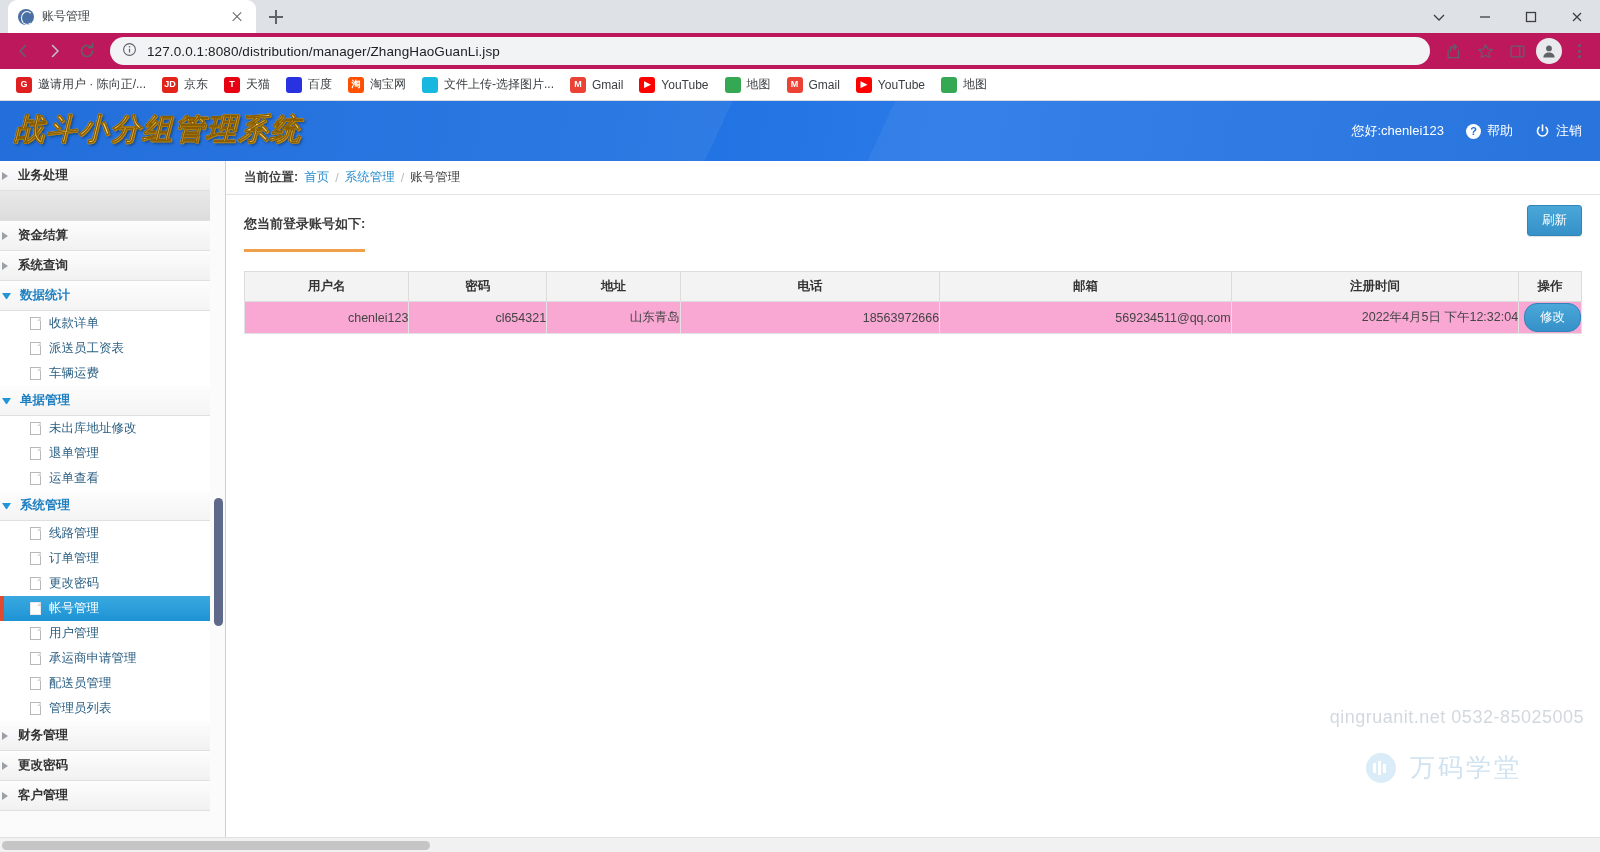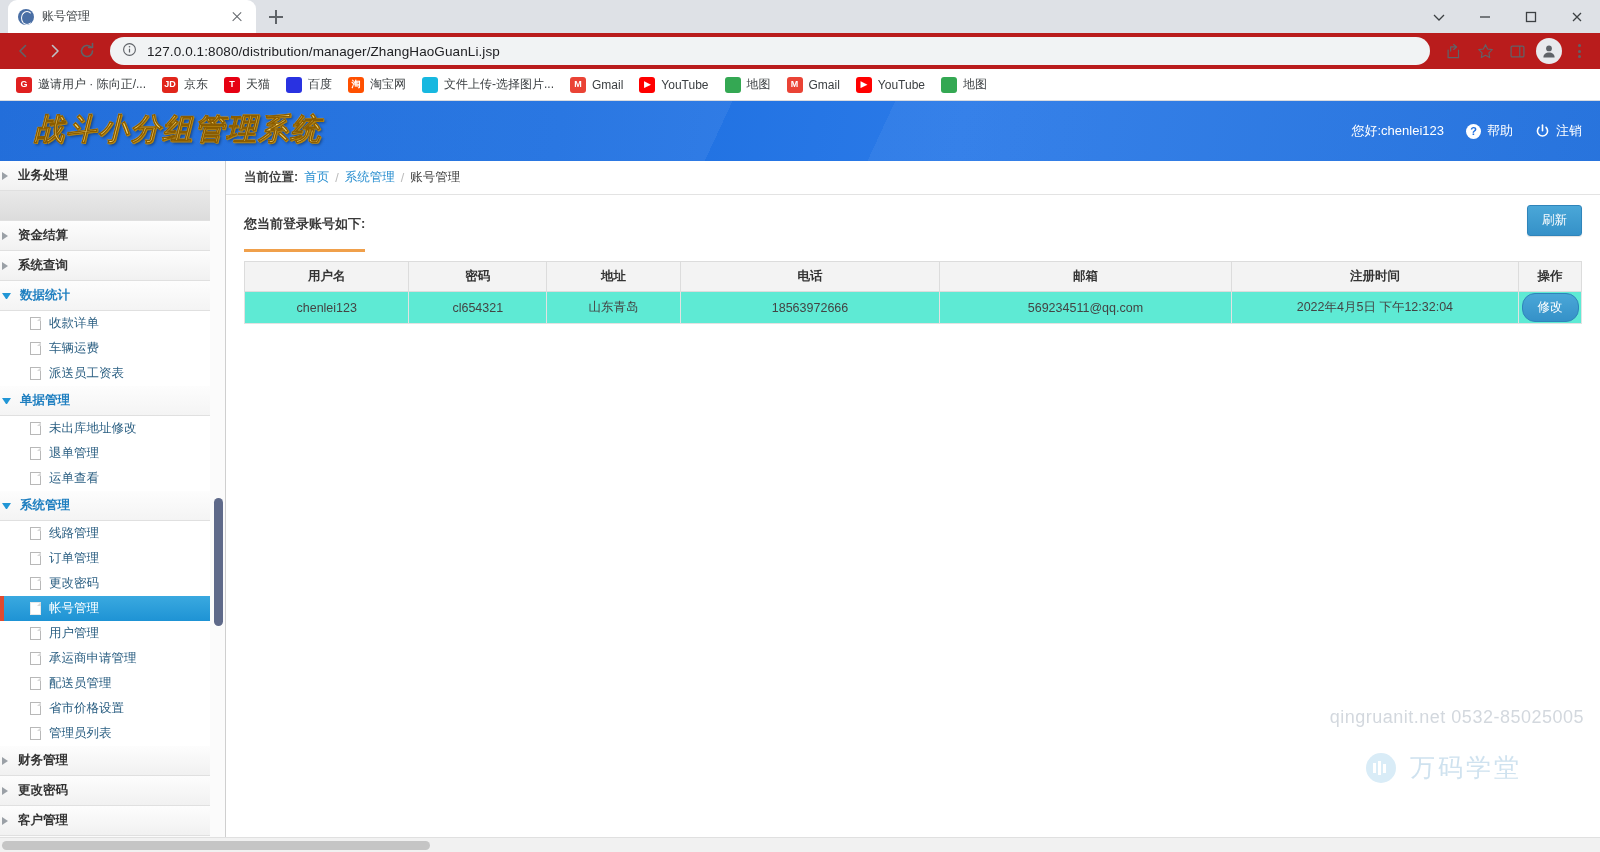--- a/index.html
+++ b/index.html
@@ -66,21 +66,21 @@
     display: flex; align-items: center;
   }
   .winbtn {
     width: 46px; height: 33px; display: flex;
     align-items: center; justify-content: center; cursor: pointer;
     color: #3c4043;
   }
   .winbtn svg { display: block; }
 
   .toolbar {
-    height: 36px; background: #b91c1c;
+    height: 36px; background: #be185d;
     display: flex; align-items: center; gap: 2px;
     padding: 0 8px;
   }
   .navbtn {
     width: 30px; height: 30px; display: flex;
     align-items: center; justify-content: center;
     border-radius: 50%; cursor: pointer; color: #5f6368;
   }
   .navbtn.disabled { color: #bdc1c6; }
   .omnibox {
@@ -137,21 +137,21 @@
     position: relative;
     display: flex; align-items: center; justify-content: flex-end;
     padding-right: 18px;
   }
   .app-header::before {
     content:""; position:absolute; left:0; top:0; right:0; bottom:0;
     background: linear-gradient(115deg, rgba(255,255,255,.06) 0 45%, rgba(255,255,255,0) 45% 55%, rgba(255,255,255,.05) 55% 100%);
     pointer-events:none;
   }
   .logo {
-    position: absolute; left: 34px; top: 8px;
+    position: absolute; left: 14px; top: 8px;
     font-family: "DejaVu Serif", serif;
     font-size: 30px; font-weight: bold; font-style: italic;
     color: #f8d66a; letter-spacing: 2px;
     text-shadow: 1px 1px 0 #b8860b, 2px 2px 3px rgba(0,0,0,.45), 0 0 1px #fff;
     white-space: nowrap;
     -webkit-text-stroke: 0.5px #8a5c00;
   }
   .hdr-right { display: flex; align-items: center; gap: 22px; position: relative; z-index: 2; }
   .hdr-item {
     display: flex; align-items: center; gap: 6px;
@@ -269,36 +269,36 @@
   }
   .btn-refresh {
     position: absolute; right: 0; top: -10px;
     background: linear-gradient(to bottom,#4aa7d8 0%, #3591c8 100%);
     color: #ffffff; font-size: 12.5px;
     padding: 6px 14px; border-radius: 3px;
     border: 1px solid #2f84ba; cursor: pointer;
     box-shadow: 0 1px 1px rgba(0,0,0,.12);
   }
 
-  .table-wrap { margin: 16px 18px 0 18px; }
+  .table-wrap { margin: 26px 18px 0 18px; }
   table.grid {
     width: 100%; border-collapse: collapse;
     table-layout: fixed;
   }
   table.grid th {
     background: #f3f3f3;
     border: 1px solid #dcdcdc;
     font-size: 12.5px; font-weight: bold; color: #333;
     height: 30px; text-align: center;
   }
   table.grid td {
     border: 1px solid #e2e2e2;
     font-size: 12.5px; color: #444;
-    height: 32px; text-align: center;
-    background: #5eead4;
+    height: 32px; text-align: right;
+    background: #f9a8d4;
   }
   td.op-cell { padding: 0; }
   .btn-edit {
     display: inline-block;
     background: linear-gradient(to bottom,#4aa7d8 0%, #3591c8 100%);
     color: #ffffff; font-size: 12.5px;
     padding: 5px 15px; border-radius: 13px;
     border: 1px solid #2f84ba; cursor: pointer;
   }
 
@@ -524,25 +524,25 @@
             <div class="menu-group open">
               <span class="arrow-down"></span>
               <span class="menu-group-label">数据统计</span>
             </div>
             <div class="menu-item">
               <span class="doc-ico"></span>
               <span class="menu-item-label">收款详单</span>
             </div>
             <div class="menu-item">
               <span class="doc-ico"></span>
+              <span class="menu-item-label">派送员工资表</span>
+            </div>
+            <div class="menu-item">
+              <span class="doc-ico"></span>
               <span class="menu-item-label">车辆运费</span>
-            </div>
-            <div class="menu-item">
-              <span class="doc-ico"></span>
-              <span class="menu-item-label">派送员工资表</span>
             </div>
             <div class="menu-group open">
               <span class="arrow-down"></span>
               <span class="menu-group-label">单据管理</span>
             </div>
             <div class="menu-item">
               <span class="doc-ico"></span>
               <span class="menu-item-label">未出库地址修改</span>
             </div>
             <div class="menu-item">
@@ -577,24 +577,20 @@
               <span class="doc-ico"></span>
               <span class="menu-item-label">用户管理</span>
             </div>
             <div class="menu-item">
               <span class="doc-ico"></span>
               <span class="menu-item-label">承运商申请管理</span>
             </div>
             <div class="menu-item">
               <span class="doc-ico"></span>
               <span class="menu-item-label">配送员管理</span>
-            </div>
-            <div class="menu-item">
-              <span class="doc-ico"></span>
-              <span class="menu-item-label">省市价格设置</span>
             </div>
             <div class="menu-item">
               <span class="doc-ico"></span>
               <span class="menu-item-label">管理员列表</span>
             </div>
             <div class="menu-group">
               <span class="arrow-right"></span>
               <span class="menu-group-label">财务管理</span>
             </div>
             <div class="menu-group">

